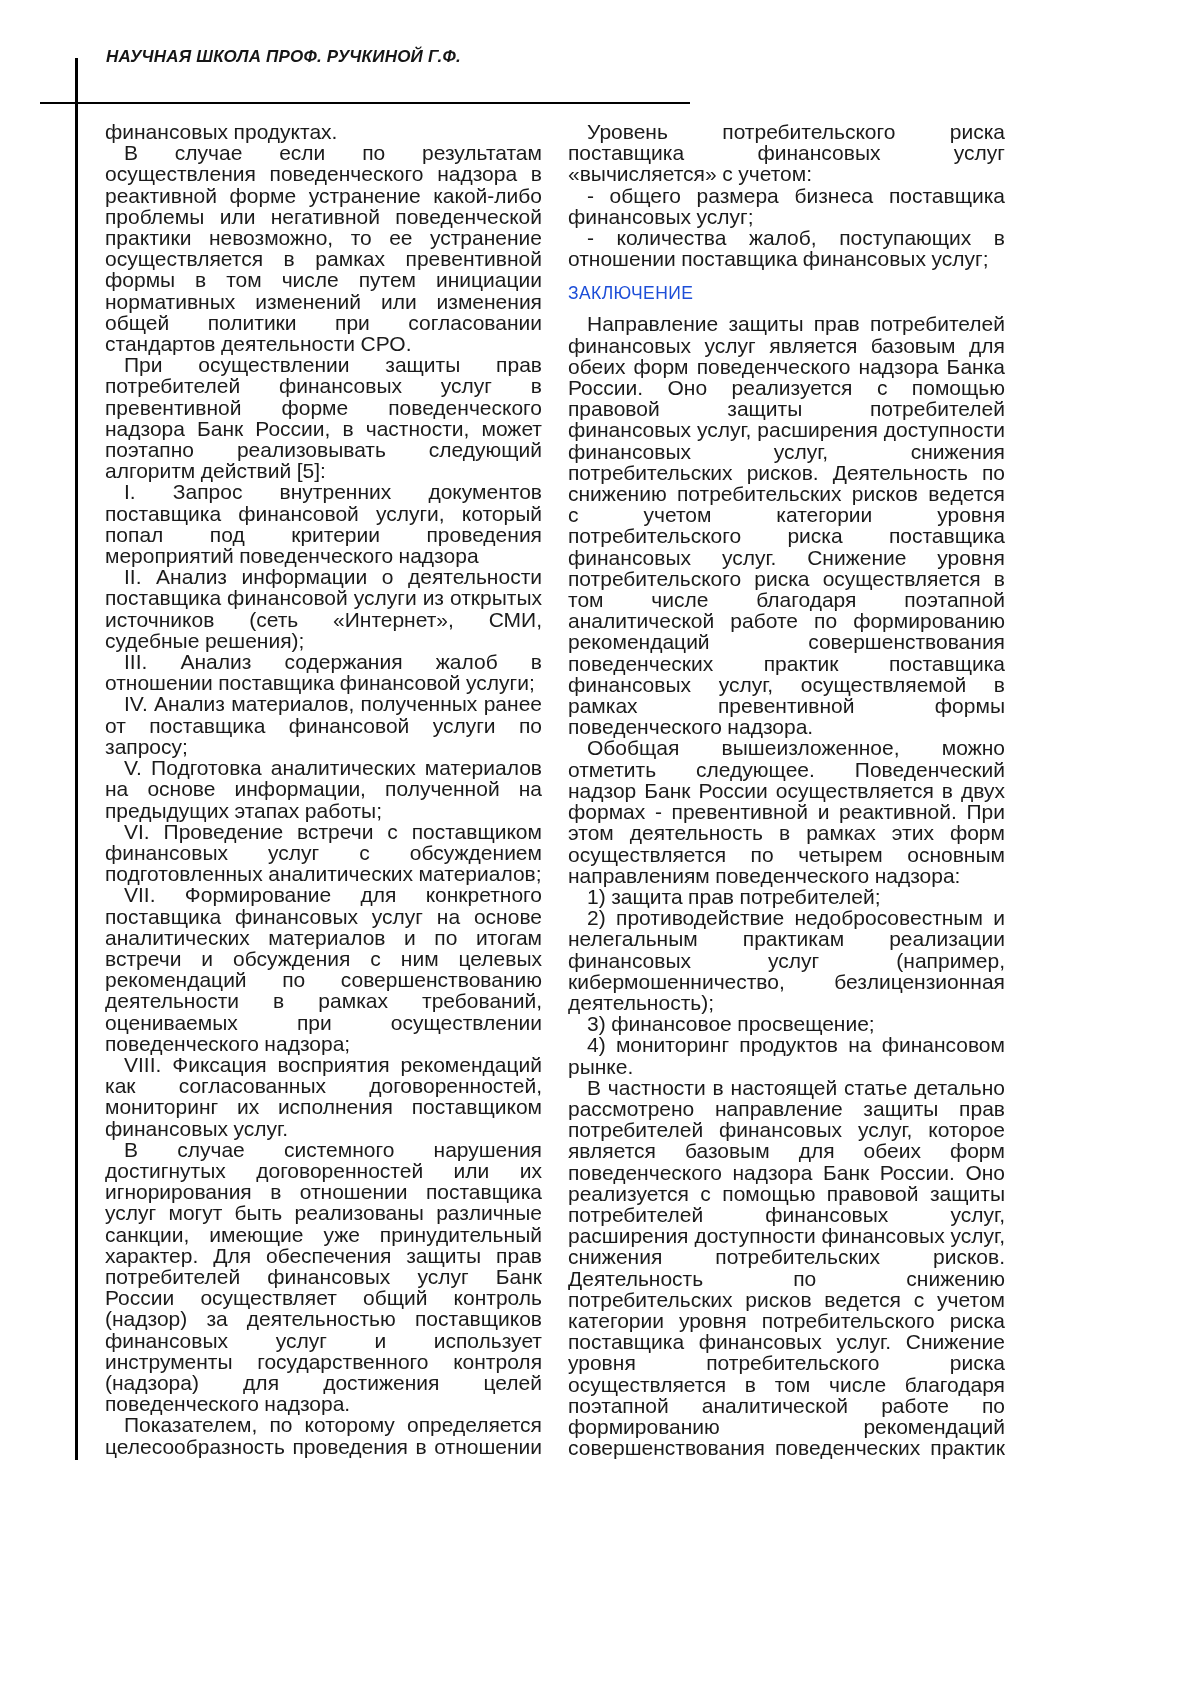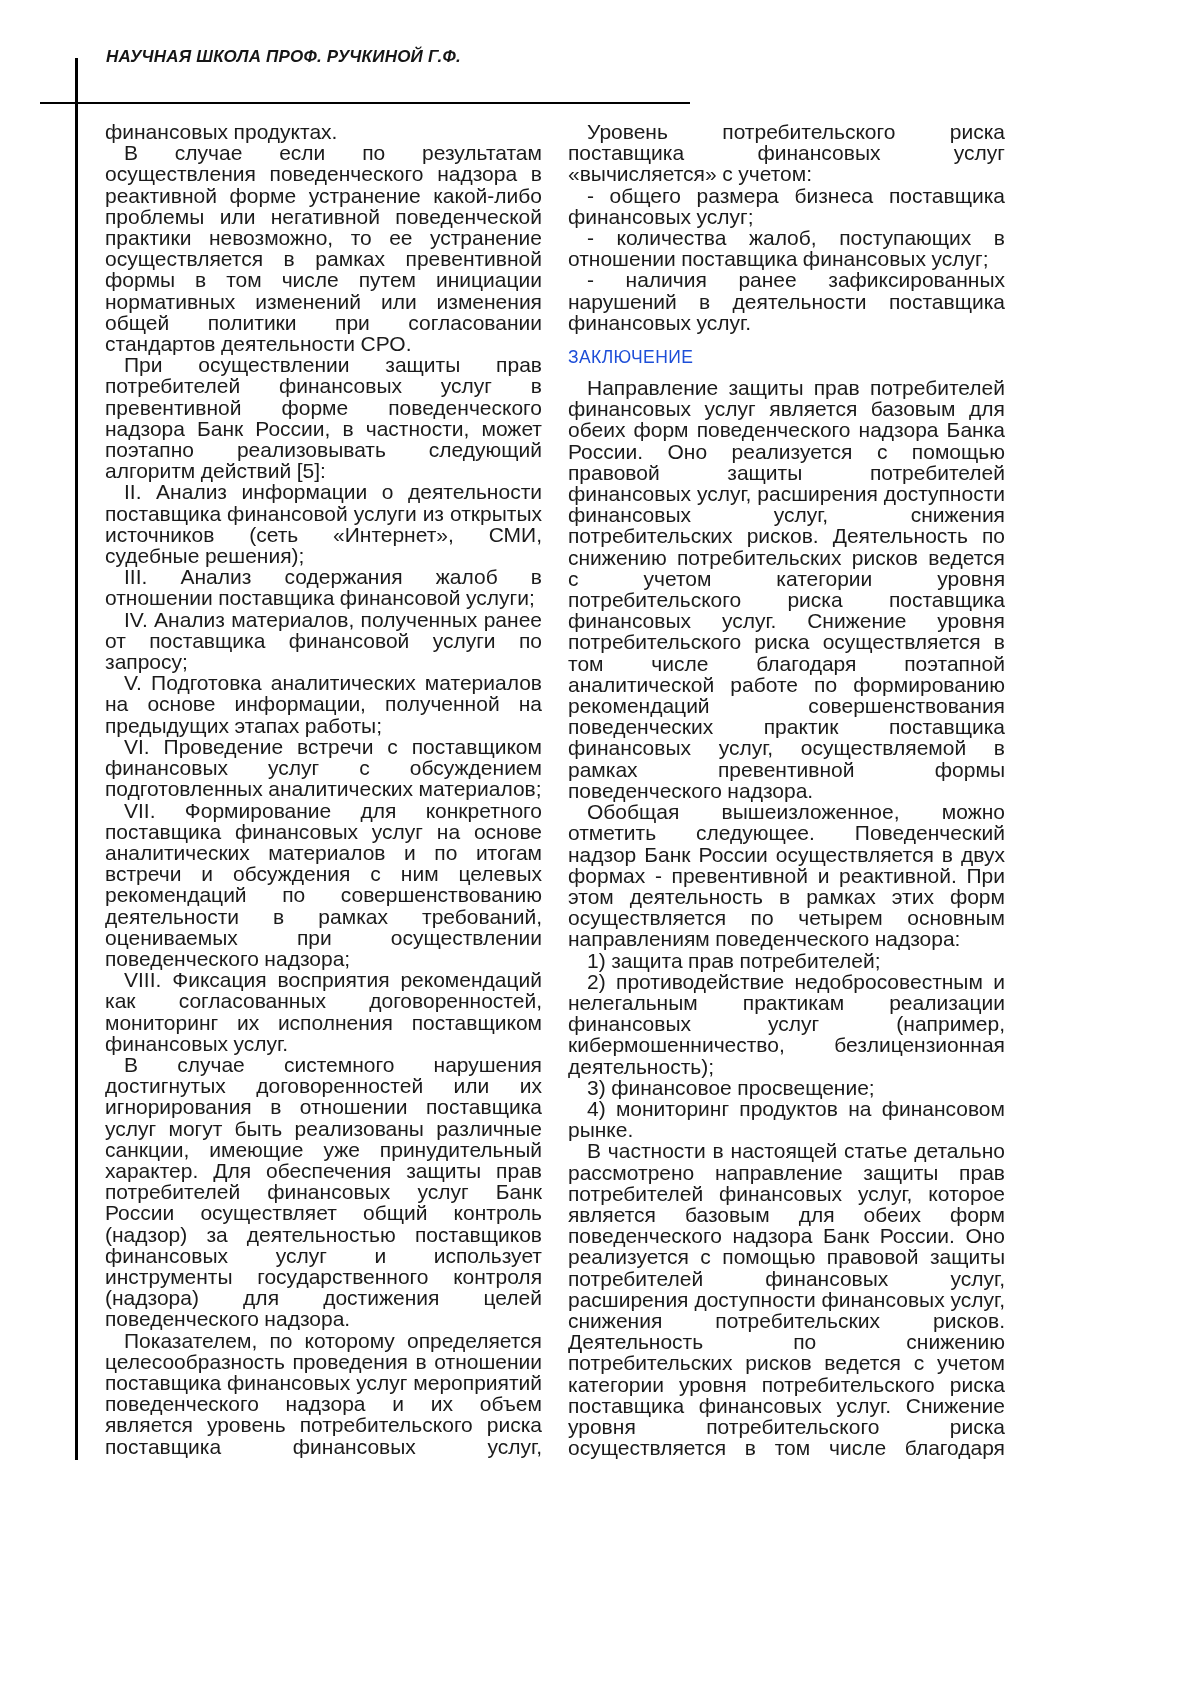--- a/index.html
+++ b/index.html
@@ -123,35 +123,35 @@
 
   <div class="running-head">НАУЧНАЯ ШКОЛА ПРОФ. РУЧКИНОЙ Г.Ф.</div>
 
   <div class="head-rule"></div>
 
   <div class="columns">
     <div class="column">
         <p class="para plain" lang="ru">финансовых продуктах.</p>
         <p class="para indent" lang="ru">В случае если по результатам осуществления поведенческого надзора в реактивной форме устранение какой-либо проблемы или негативной поведенческой практики невозможно, то ее устранение осуществляется в рамках превентивной формы в том числе путем инициации нормативных изменений или изменения общей политики при согласовании стандартов деятельности СРО.</p>
         <p class="para indent" lang="ru">При осуществлении защиты прав потребителей финансовых услуг в превентивной форме поведенческого надзора Банк России, в частности, может поэтапно реализовывать следующий алгоритм действий [5]:</p>
+        <p class="para indent" lang="ru">I. Запрос внутренних документов поставщика финансовой услуги, который попал под критерии проведения мероприятий поведенческого надзора</p>
         <p class="para indent" lang="ru">II. Анализ информации о деятельности поставщика финансовой услуги из открытых источников (сеть «Интернет», СМИ, судебные решения);</p>
         <p class="para indent" lang="ru">III. Анализ содержания жалоб в отношении поставщика финансовой услуги;</p>
         <p class="para indent" lang="ru">IV. Анализ материалов, полученных ранее от поставщика финансовой услуги по запросу;</p>
         <p class="para indent" lang="ru">V. Подготовка аналитических материалов на основе информации, полученной на предыдущих этапах работы;</p>
         <p class="para indent" lang="ru">VI. Проведение встречи с поставщиком финансовых услуг с обсуждением подготовленных аналитических материалов;</p>
         <p class="para indent" lang="ru">VII. Формирование для конкретного поставщика финансовых услуг на основе аналитических материалов и по итогам встречи и обсуждения с ним целевых рекомендаций по совершенствованию деятельности в рамках требований, оцениваемых при осуществлении поведенческого надзора;</p>
         <p class="para indent" lang="ru">VIII. Фиксация восприятия рекомендаций как согласованных договоренностей, мониторинг их исполнения поставщиком финансовых услуг.</p>
         <p class="para indent" lang="ru">В случае системного нарушения достигнутых договоренностей или их игнорирования в отношении поставщика услуг могут быть реализованы различные санкции, имеющие уже принудительный характер. Для обеспечения защиты прав потребителей финансовых услуг Банк России осуществляет общий контроль (надзор) за деятельностью поставщиков финансовых услуг и использует инструменты государственного контроля (надзора) для достижения целей поведенческого надзора.</p>
         <p class="para indent" lang="ru">Показателем, по которому определяется целесообразность проведения в отношении поставщика финансовых услуг мероприятий поведенческого надзора и их объем является уровень потребительского риска поставщика финансовых услуг, оказываемых данным поставщиком [6].</p>
       </div>
     <div class="column">
         <p class="para indent" lang="ru">Уровень потребительского риска поставщика финансовых услуг «вычисляется» с учетом:</p>
         <p class="para indent" lang="ru">- общего размера бизнеса поставщика финансовых услуг;</p>
         <p class="para indent" lang="ru">- количества жалоб, поступающих в отношении поставщика финансовых услуг;</p>
-        <p class="para indent" lang="ru">- наличия ранее зафиксированных нарушений в деятельности поставщика финансовых услуг.</p>
         <p class="para heading" lang="ru">ЗАКЛЮЧЕНИЕ</p>
         <p class="para indent" lang="ru">Направление защиты прав потребителей финансовых услуг является базовым для обеих форм поведенческого надзора Банка России. Оно реализуется с помощью правовой защиты потребителей финансовых услуг, расширения доступности финансовых услуг, снижения потребительских рисков. Деятельность по снижению потребительских рисков ведется с учетом категории уровня потребительского риска поставщика финансовых услуг. Снижение уровня потребительского риска осуществляется в том числе благодаря поэтапной аналитической работе по формированию рекомендаций совершенствования поведенческих практик поставщика финансовых услуг, осуществляемой в рамках превентивной формы поведенческого надзора.</p>
         <p class="para indent" lang="ru">Обобщая вышеизложенное, можно отметить следующее. Поведенческий надзор Банк России осуществляется в двух формах - превентивной и реактивной. При этом деятельность в рамках этих форм осуществляется по четырем основным направлениям поведенческого надзора:</p>
         <p class="para indent" lang="ru">1) защита прав потребителей;</p>
         <p class="para indent" lang="ru">2) противодействие недобросовестным и нелегальным практикам реализации финансовых услуг (например, кибермошенничество, безлицензионная деятельность);</p>
         <p class="para indent" lang="ru">3) финансовое просвещение;</p>
         <p class="para indent" lang="ru">4) мониторинг продуктов на финансовом рынке.</p>
         <p class="para indent" lang="ru">В частности в настоящей статье детально рассмотрено направление защиты прав потребителей финансовых услуг, которое является базовым для обеих форм поведенческого надзора Банк России. Оно реализуется с помощью правовой защиты потребителей финансовых услуг, расширения доступности финансовых услуг, снижения потребительских рисков. Деятельность по снижению потребительских рисков ведется с учетом категории уровня потребительского риска поставщика финансовых услуг. Снижение уровня потребительского риска осуществляется в том числе благодаря поэтапной аналитической работе по формированию рекомендаций совершенствования поведенческих практик поставщика финансовых услуг, осуществляемой в рамках превентивной формы поведенческого надзора.</p>
       </div>
   </div>

